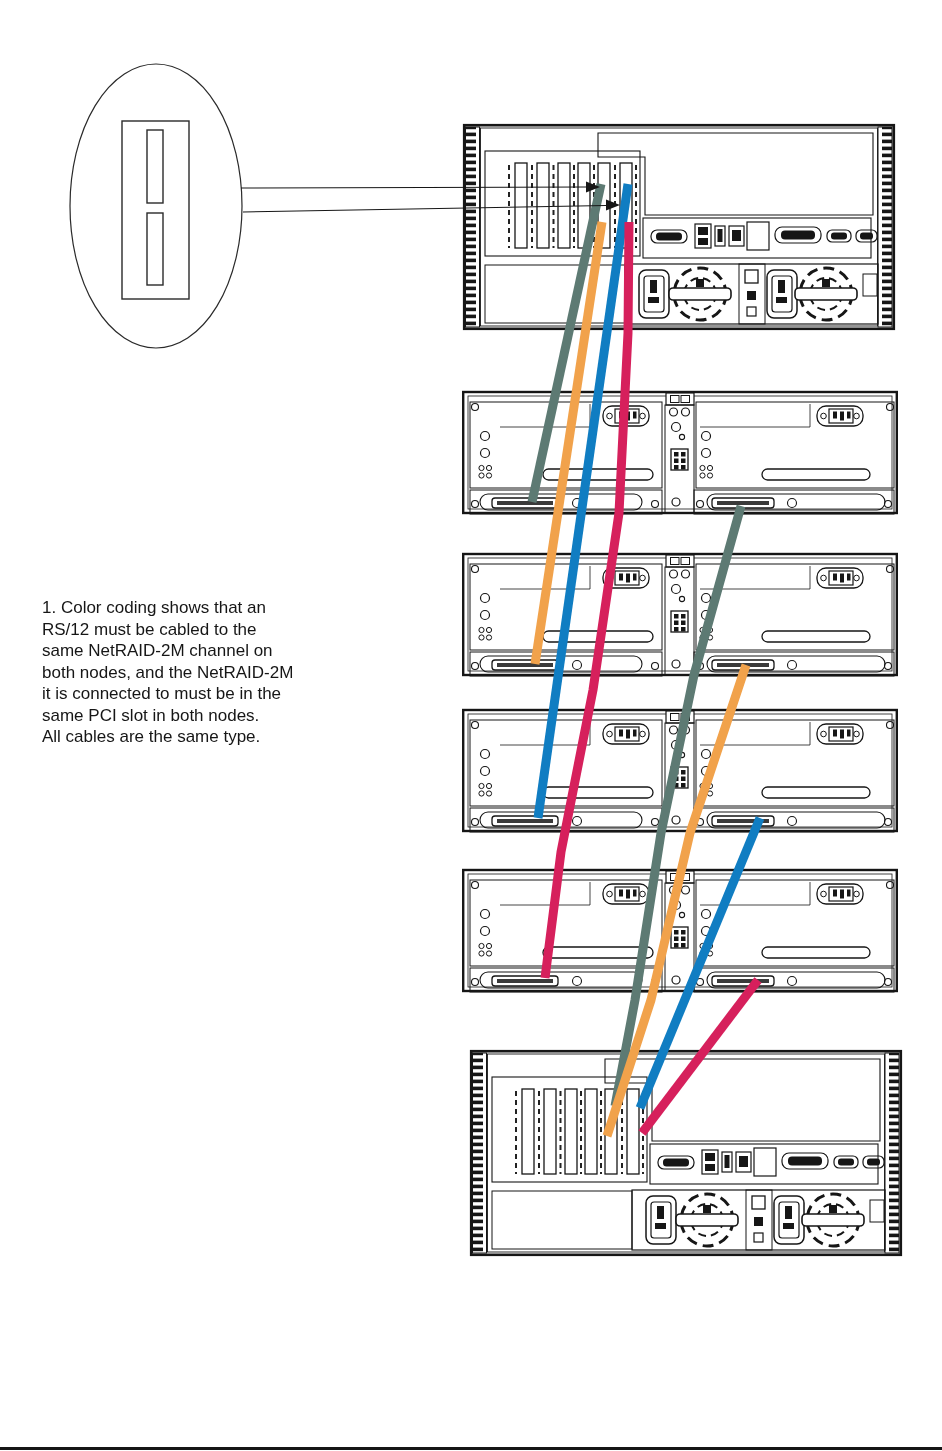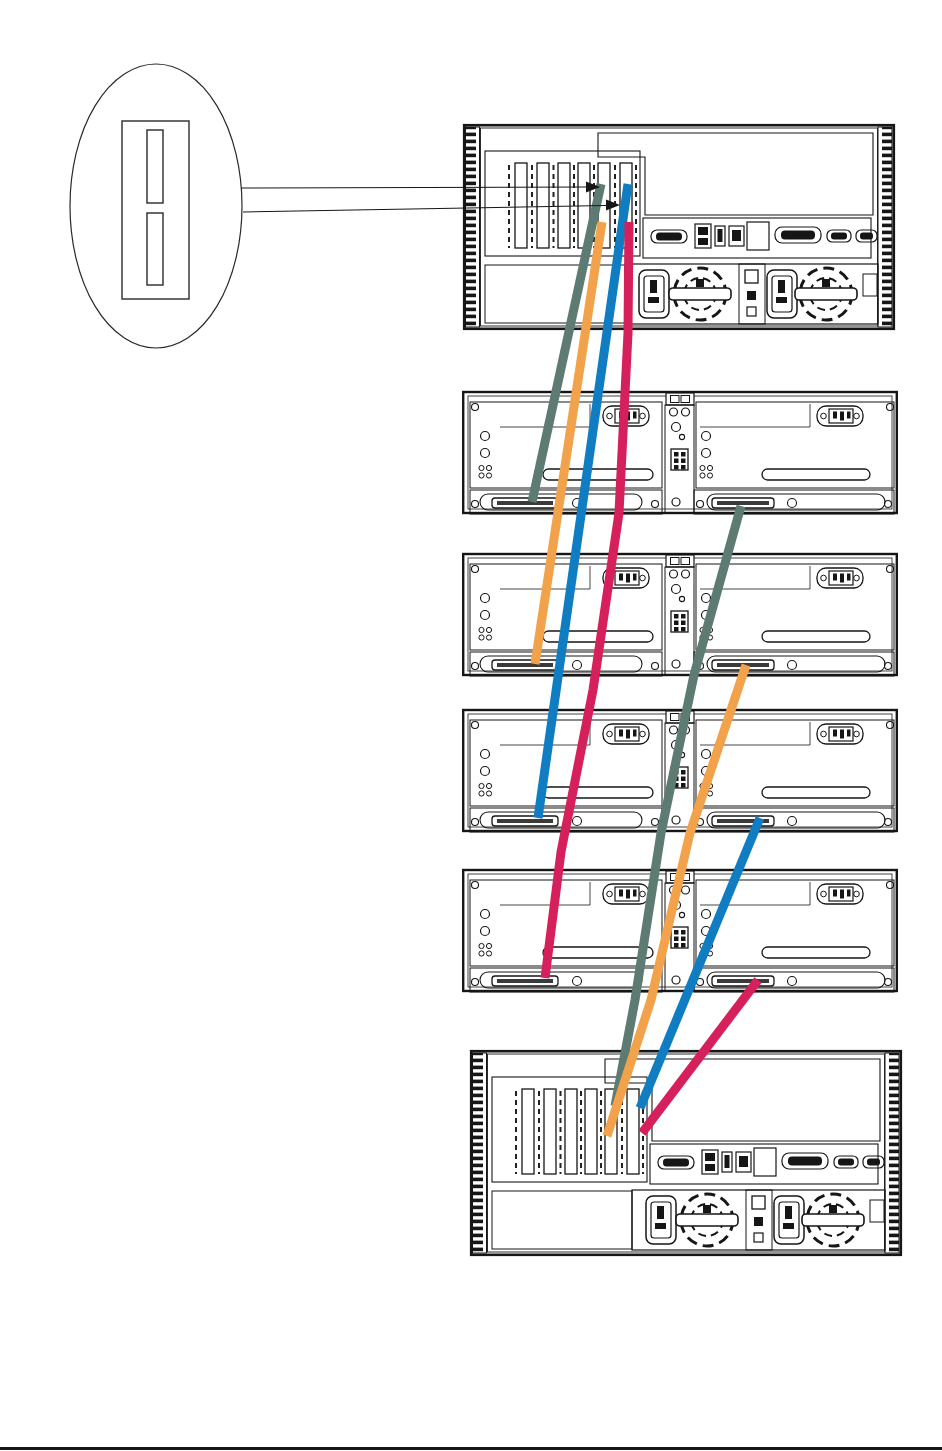--- a/index.html
+++ b/index.html
@@ -223,15 +223,22 @@
     </g>
 
     <g stroke="#161616" stroke-width="1.1">
       <line x1="241" y1="188" x2="586" y2="187"></line>
       <line x1="243" y1="212" x2="606" y2="205.5"></line>
       <polygon points="600,187 586,181.5 586,192.5" fill="#161616" stroke="none"></polygon>
       <polygon points="620,205 606,199.5 606,210.5" fill="#161616" stroke="none"></polygon>
     </g>
   </svg>
 
+  <div class="caption">1. Color coding shows that an
+RS/12 must be cabled to the
+same NetRAID-2M channel on
+both nodes, and the NetRAID-2M
+it is connected to must be in the
+same PCI slot in both nodes.
+All cables are the same type.</div>
 
   <div class="bottom-rule"></div>
 </div>
 
 </body></html>

